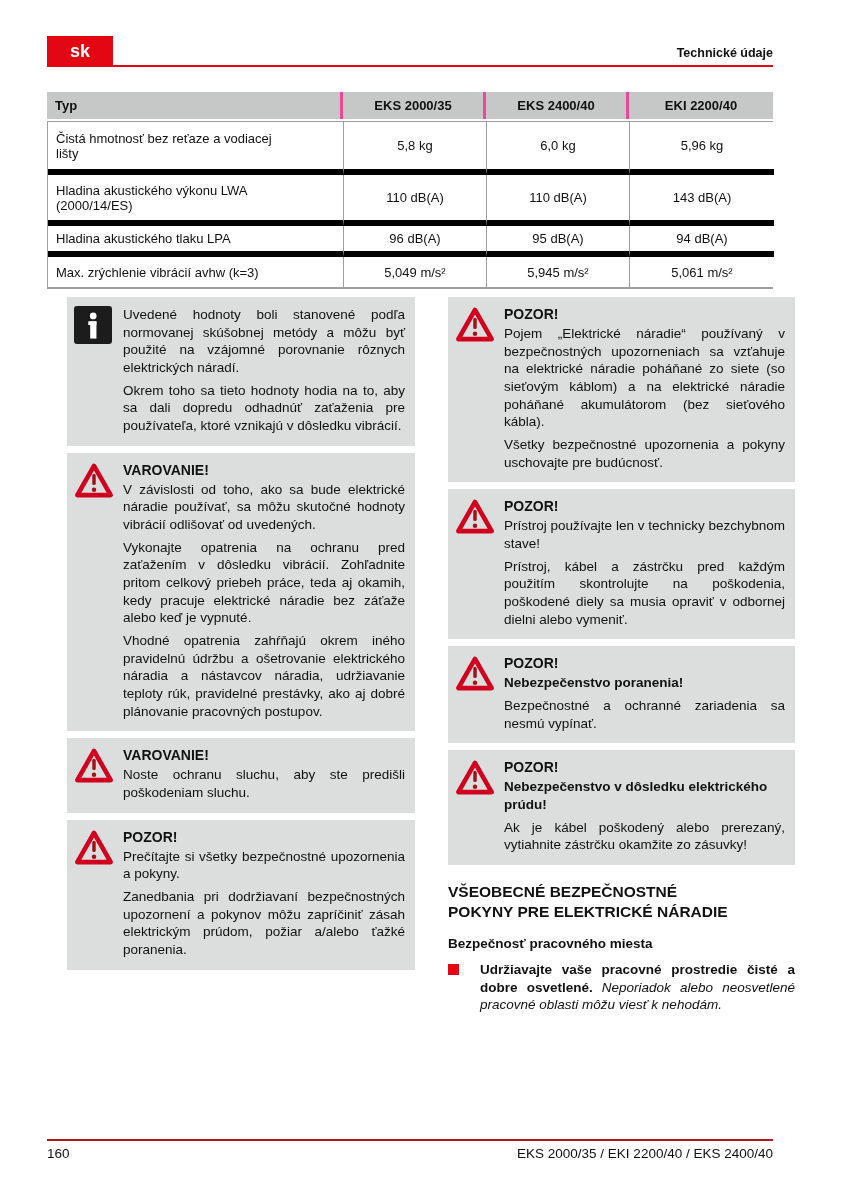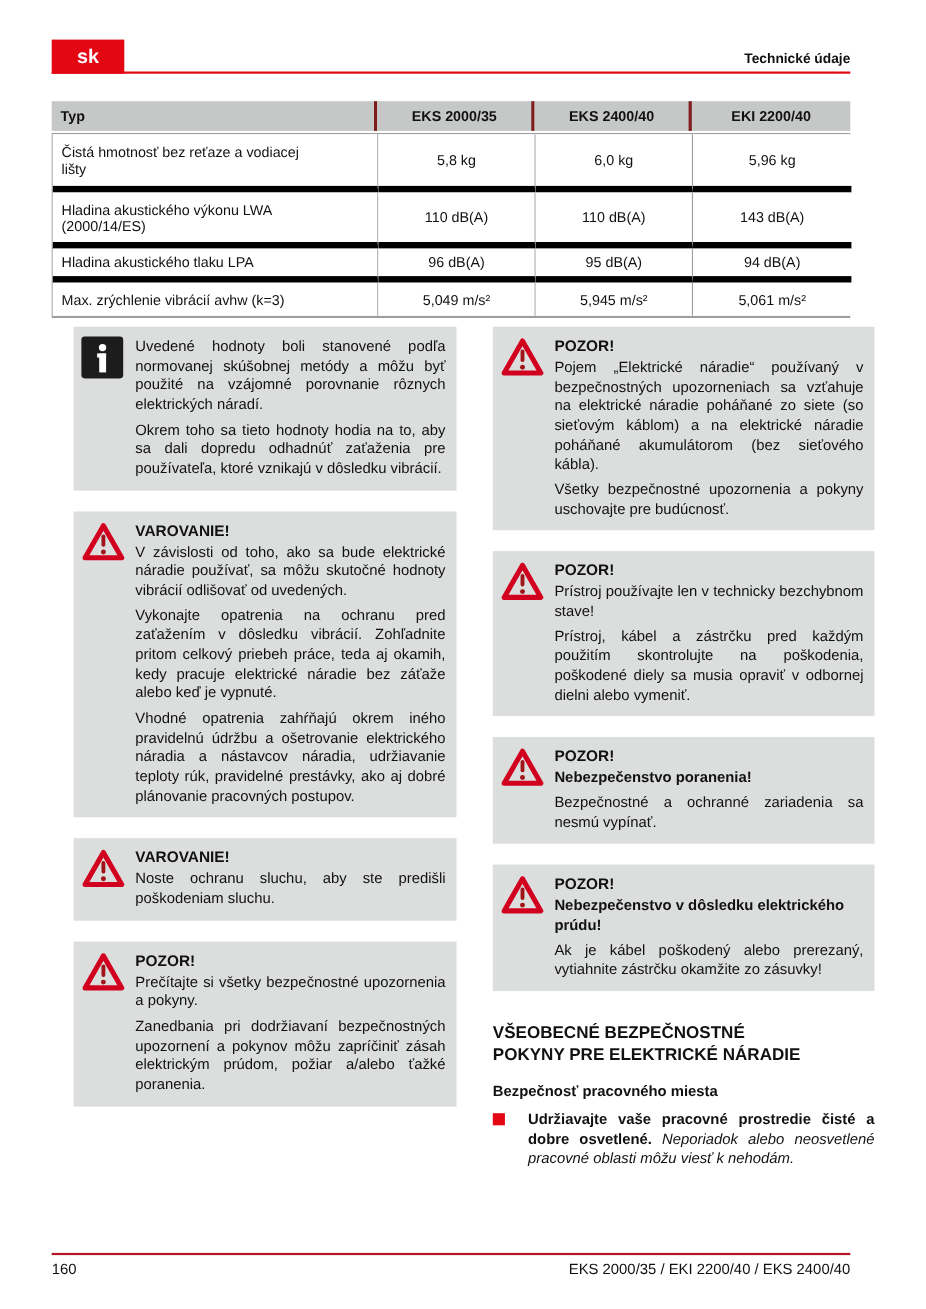--- a/index.html
+++ b/index.html
@@ -18,39 +18,39 @@
     position:absolute; right:69px; top:46px; font-size:12.5px; font-weight:bold;
   }
   .header-rule {
     position:absolute; left:47px; top:65px; width:726px; height:2px; background:#e30613;
   }
   
   .spec-table { position:absolute; left:47px; top:92px; width:726px; font-size:13px; }
   .trow { display:grid; grid-template-columns:296px 143px 143px 144px; }
   .th {
     background:#c6c7c7; font-weight:bold; padding:6px 8px; min-height:18px;
-    display:flex; align-items:center; border-right:3px solid #7f1d1d; box-sizing:border-box;
+    display:flex; align-items:center; border-right:3px solid #ec4899; box-sizing:border-box;
   }
   .th.center { justify-content:center; }
   .th:last-child { border-right:none; }
   .tbody { margin-top:2px; border:1px solid #9d9d9d; border-bottom:2px solid #9d9d9d; }
   .td {
     background:#fff; padding:5px 8px; box-sizing:border-box;
     border-right:1px solid #9d9d9d; border-bottom:6px solid #000000;
     display:flex; align-items:center;
   }
   .td.center { justify-content:center; text-align:center; }
   .td.label { white-space:pre-line; }
   .trow:last-child .td { border-bottom:none; }
   .trow .td:last-child { border-right:none; }
   .r1 .td { min-height:53px; }
   .r2 .td { min-height:51px; }
   .r3 .td, .r4 .td { min-height:30px; }
   
-  .col { position:absolute; top:297px; display:flex; flex-direction:column; gap:19px;padding-left:20px; }
+  .col { position:absolute; top:297px; display:flex; flex-direction:column; gap:7px;padding-left:20px; }
   .col-left  { left:47px;  width:348px; }
   .col-right { left:428px; width:347px; }
   .box {
     position:relative; background:#dcdddd; padding:9px 10px 11px 56px; box-sizing:border-box;
   }
   .box .icon { position:absolute; left:7px; top:9px; }
   .box h3 { margin:0 0 3px 0; font-size:14px; }
   .box p  { margin:0 0 5px 0; font-size:13.5px; line-height:1.31; text-align:justify; }
   .box p:last-child { margin-bottom:0; }
   .box p.subtitle { font-weight:bold; text-align:left; }

